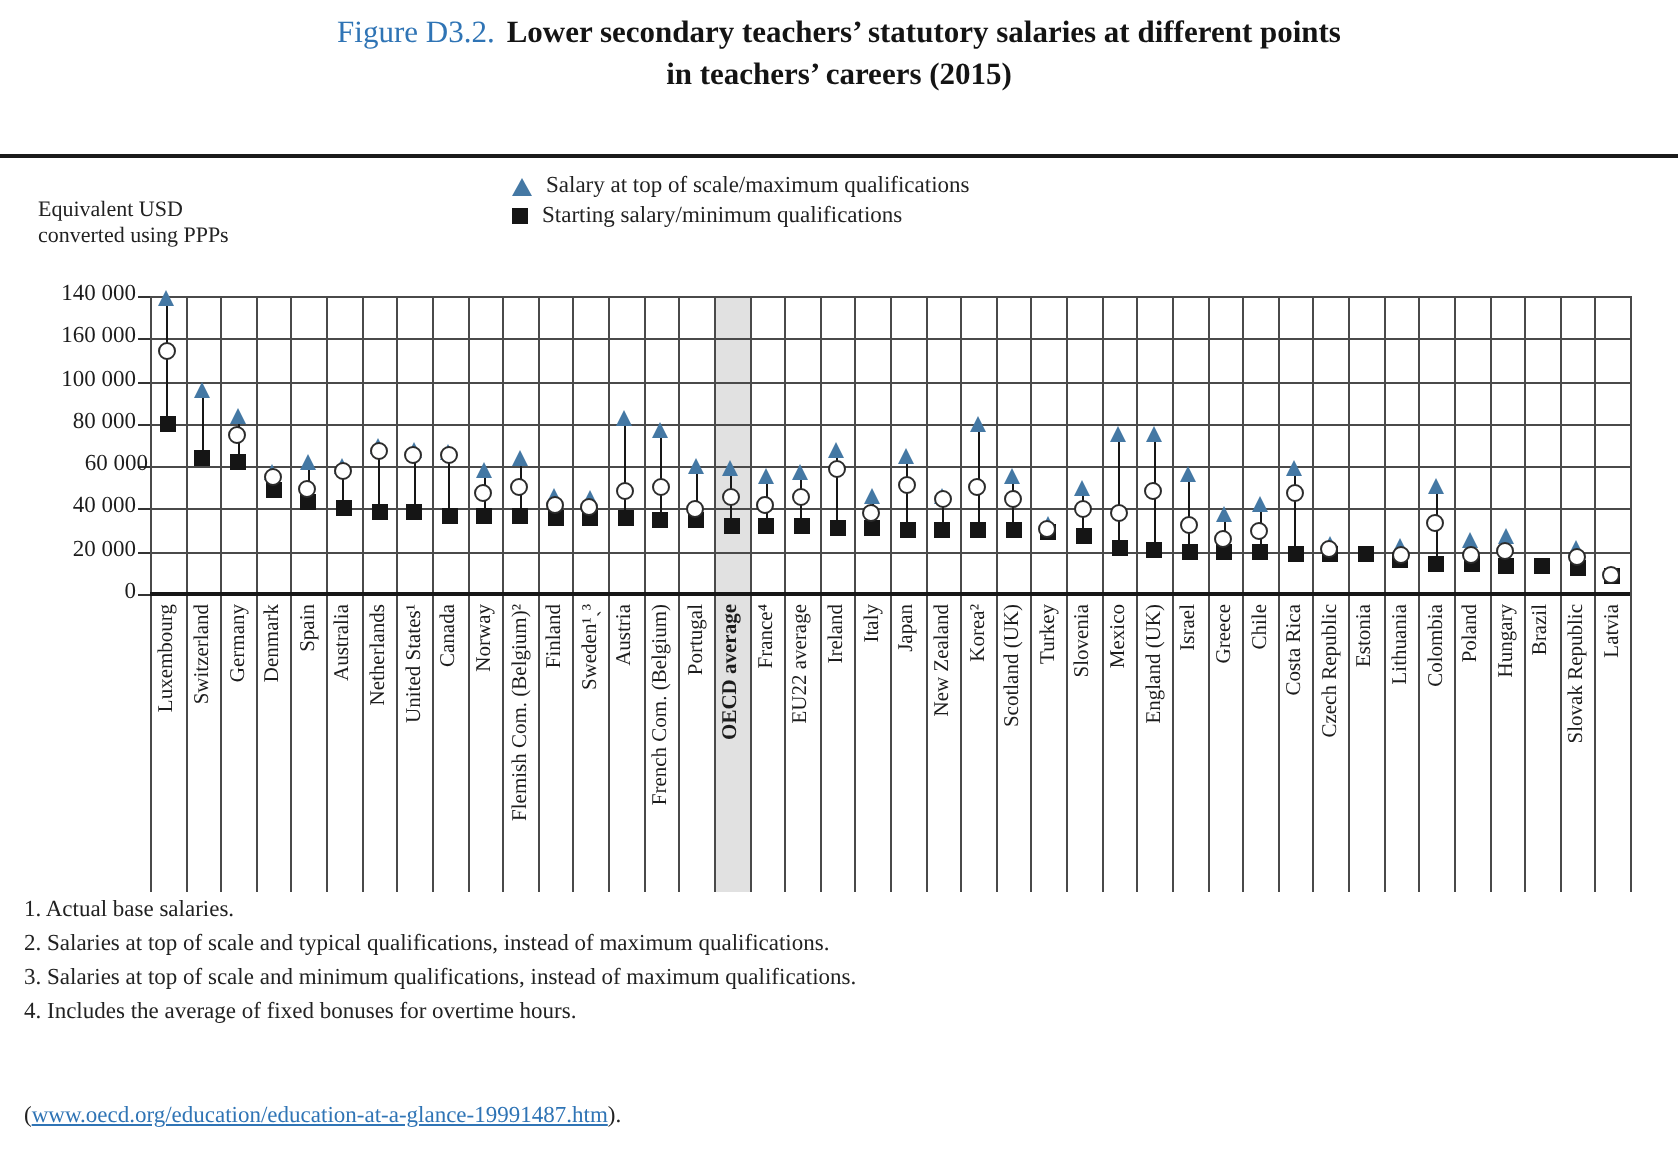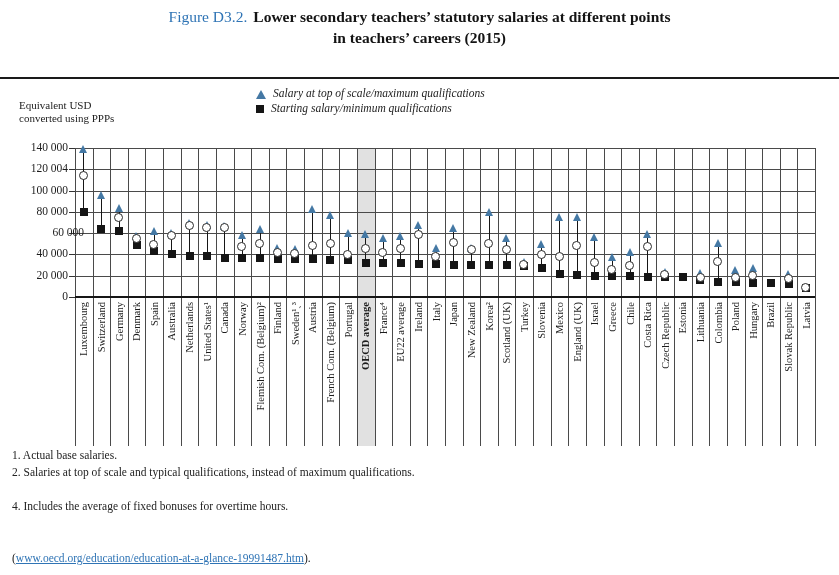--- a/index.html
+++ b/index.html
@@ -3,21 +3,21 @@
 <meta charset="utf-8">
 <style>
   html,body{margin:0;padding:0;background:#fff;}
   #page{position:relative;width:839px;height:575px;background:#fff;
         font-family:"Liberation Serif","DejaVu Serif",serif;color:#1c1c1c;overflow:hidden;}
   .titleline{position:absolute;left:0;width:839px;text-align:center;font-size:15.5px;font-weight:bold;color:#141414;}
   .fig-label{color:#2f74b5;font-weight:normal;margin-right:6px;}
   .subtitle{position:absolute;left:0;width:839px;text-align:center;font-size:13px;font-style:italic;font-weight:600;color:#141414;}
   .toprule{position:absolute;left:0;top:77px;width:839px;height:2px;background:#1a1a1a;}
   .legend{position:absolute;left:256px;top:86px;font-size:11.5px;color:#222;}
-  .legend-row{height:15px;line-height:15px;white-space:nowrap;font-style:italic;}
+  .legend-row{height:15px;line-height:15px;white-space:nowrap;}
   .lg-mk{display:inline-block;vertical-align:middle;margin-right:7px;}
   .mk-tri{width:0;height:0;border-left:5px solid transparent;border-right:5px solid transparent;border-bottom:9px solid #4478a4;}
   .mk-circ{width:7px;height:7px;border:1.4px solid #2b2b2b;border-radius:50%;background:#fff;}
   .mk-sq{width:8px;height:8px;background:#151515;}
   .axis-note{position:absolute;left:19px;top:99px;font-size:11px;line-height:13px;color:#222;}
   
   .band{position:absolute;background:#e1e1e1;}
   .vline{position:absolute;width:1px;background:#4a4a4a;}
   .hline{position:absolute;height:1px;background:#4a4a4a;}
   .axisline{position:absolute;height:2px;background:#161616;}
@@ -101,30 +101,30 @@
       <div class="vline" style="left: 744.524px; top: 148px; height: 298px;"></div>
       <div class="vline" style="left: 762.143px; top: 148px; height: 298px;"></div>
       <div class="vline" style="left: 779.762px; top: 148px; height: 298px;"></div>
       <div class="vline" style="left: 797.381px; top: 148px; height: 298px;"></div>
       <div class="vline" style="left: 815px; top: 148px; height: 298px;"></div>
       <div class="hline" style="left: 75px; top: 148px; width: 740px;"></div>
       <div class="ytick" style="left: 69px; top: 148px;"></div>
       <div class="ylab" style="left: 10px; top: 141px;">140 000</div>
       <div class="hline" style="left: 75px; top: 169.286px; width: 740px;"></div>
       <div class="ytick" style="left: 69px; top: 169.286px;"></div>
-      <div class="ylab" style="left: 10px; top: 162.286px;">120 004</div>
+      <div class="ylab" style="left: 10px; top: 162.286px;">160 000</div>
       <div class="hline" style="left: 75px; top: 190.571px; width: 740px;"></div>
       <div class="ytick" style="left: 69px; top: 190.571px;"></div>
       <div class="ylab" style="left: 10px; top: 183.571px;">100 000</div>
       <div class="hline" style="left: 75px; top: 211.857px; width: 740px;"></div>
       <div class="ytick" style="left: 69px; top: 211.857px;"></div>
       <div class="ylab" style="left: 10px; top: 204.857px;">80 000</div>
       <div class="hline" style="left: 75px; top: 233.143px; width: 740px;"></div>
       <div class="ytick" style="left: 69px; top: 233.143px;"></div>
-      <div class="ylab" style="left: 26px; top: 226.143px;">60 000</div>
+      <div class="ylab" style="left: 16px; top: 226.143px;">60 000</div>
       <div class="hline" style="left: 75px; top: 254.429px; width: 740px;"></div>
       <div class="ytick" style="left: 69px; top: 254.429px;"></div>
       <div class="ylab" style="left: 10px; top: 247.429px;">40 000</div>
       <div class="hline" style="left: 75px; top: 275.714px; width: 740px;"></div>
       <div class="ytick" style="left: 69px; top: 275.714px;"></div>
       <div class="ylab" style="left: 10px; top: 268.714px;">20 000</div>
       <div class="axisline" style="left: 75px; top: 296px; width: 740px;"></div>
       <div class="ytick" style="left: 69px; top: 297px;"></div>
       <div class="ylab" style="left: 10px; top: 290px;">0</div>
       <div class="rline" style="left: 83.3095px; top: 149.384px; height: 62.58px;"></div>
@@ -325,15 +325,16 @@
       <div class="sq" style="left: 784.571px; top: 279.59px;"></div>
       <div class="circ" style="left: 783.671px; top: 274.433px;"></div>
       <div class="xlab" style="left: 782.071px; top: 302px;">Slovak Republic</div>
       <div class="sq" style="left: 802.19px; top: 284.486px;"></div>
       <div class="circ" style="left: 801.29px; top: 283.266px;"></div>
       <div class="xlab" style="left: 799.69px; top: 302px;">Latvia</div>
     </div>
 
   <div class="foot" style="top:449px;">1. Actual base salaries.</div>
   <div class="foot" style="top:466px;">2. Salaries at top of scale and typical qualifications, instead of maximum qualifications.</div>
+  <div class="foot" style="top:483px;">3. Salaries at top of scale and minimum qualifications, instead of maximum qualifications.</div>
   <div class="foot" style="top:500px;">4. Includes the average of fixed bonuses for overtime hours.</div>
   <div class="foot" style="top:552px;"><span>(</span><a class="src-link">www.oecd.org/education/education-at-a-glance-19991487.htm</a><span>).</span></div>
 </div>
 
 </body></html>

